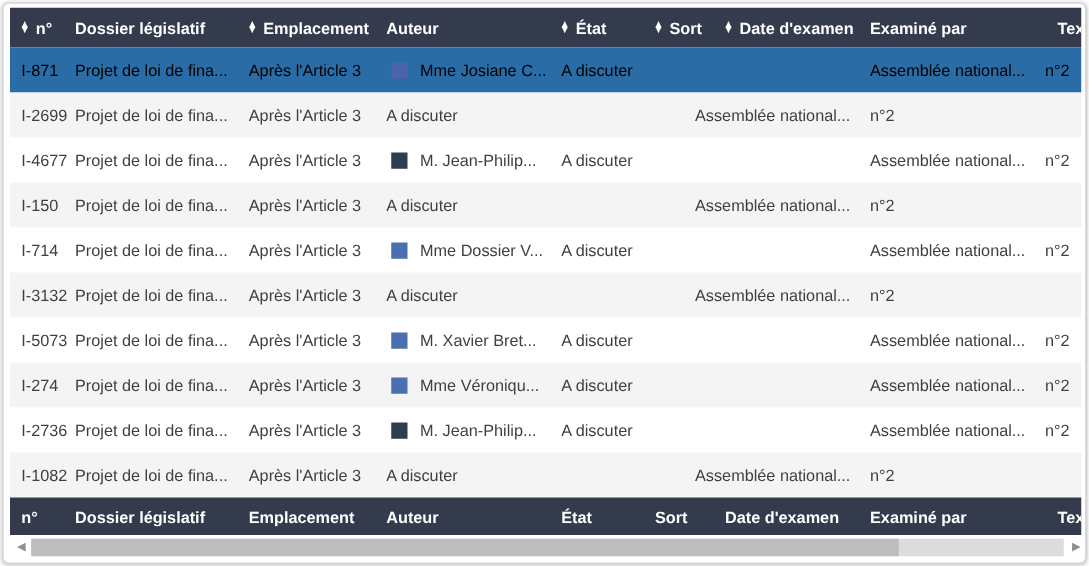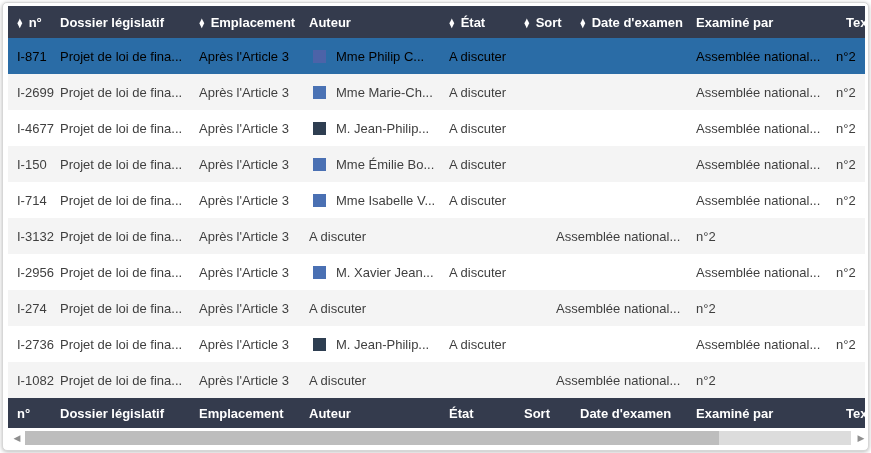--- a/index.html
+++ b/index.html
@@ -94,37 +94,32 @@
     </div>
 
     <div>
         <div class="tr row selected">
     <div class="td col-num">I-871</div>
     <div class="td col-dossier">Projet de loi de fina...</div>
     <div class="td col-empl">Après l'Article 3</div>
     <div class="td col-auteur">
       <span class="party-square" style="background: rgb(76, 99, 168);"></span>
 
-      <span>Mme Philip C...</span>
+      <span>Mme Josiane C...</span>
     </div>
     <div class="td col-etat">A discuter</div>
     <div class="td col-sort"></div>
     <div class="td col-date"></div>
     <div class="td col-exam">Assemblée national...</div>
     <div class="td col-tex">n°2</div>
   </div>
         <div class="tr row">
     <div class="td col-num">I-2699</div>
     <div class="td col-dossier">Projet de loi de fina...</div>
     <div class="td col-empl">Après l'Article 3</div>
-    <div class="td col-auteur">
-      <span class="party-square" style="background: rgb(74, 114, 180);"></span>
-
-      <span>Mme Marie-Ch...</span>
-    </div>
     <div class="td col-etat">A discuter</div>
     <div class="td col-sort"></div>
     <div class="td col-date"></div>
     <div class="td col-exam">Assemblée national...</div>
     <div class="td col-tex">n°2</div>
   </div>
         <div class="tr row">
     <div class="td col-num">I-4677</div>
     <div class="td col-dossier">Projet de loi de fina...</div>
     <div class="td col-empl">Après l'Article 3</div>
@@ -136,75 +131,75 @@
     <div class="td col-etat">A discuter</div>
     <div class="td col-sort"></div>
     <div class="td col-date"></div>
     <div class="td col-exam">Assemblée national...</div>
     <div class="td col-tex">n°2</div>
   </div>
         <div class="tr row">
     <div class="td col-num">I-150</div>
     <div class="td col-dossier">Projet de loi de fina...</div>
     <div class="td col-empl">Après l'Article 3</div>
+    <div class="td col-etat">A discuter</div>
+    <div class="td col-sort"></div>
+    <div class="td col-date"></div>
+    <div class="td col-exam">Assemblée national...</div>
+    <div class="td col-tex">n°2</div>
+  </div>
+        <div class="tr row">
+    <div class="td col-num">I-714</div>
+    <div class="td col-dossier">Projet de loi de fina...</div>
+    <div class="td col-empl">Après l'Article 3</div>
     <div class="td col-auteur">
       <span class="party-square" style="background: rgb(74, 112, 179);"></span>
 
-      <span>Mme Émilie Bo...</span>
-    </div>
-    <div class="td col-etat">A discuter</div>
-    <div class="td col-sort"></div>
-    <div class="td col-date"></div>
-    <div class="td col-exam">Assemblée national...</div>
-    <div class="td col-tex">n°2</div>
-  </div>
-        <div class="tr row">
-    <div class="td col-num">I-714</div>
+      <span>Mme Dossier V...</span>
+    </div>
+    <div class="td col-etat">A discuter</div>
+    <div class="td col-sort"></div>
+    <div class="td col-date"></div>
+    <div class="td col-exam">Assemblée national...</div>
+    <div class="td col-tex">n°2</div>
+  </div>
+        <div class="tr row">
+    <div class="td col-num">I-3132</div>
+    <div class="td col-dossier">Projet de loi de fina...</div>
+    <div class="td col-empl">Après l'Article 3</div>
+    <div class="td col-etat">A discuter</div>
+    <div class="td col-sort"></div>
+    <div class="td col-date"></div>
+    <div class="td col-exam">Assemblée national...</div>
+    <div class="td col-tex">n°2</div>
+  </div>
+        <div class="tr row">
+    <div class="td col-num">I-5073</div>
     <div class="td col-dossier">Projet de loi de fina...</div>
     <div class="td col-empl">Après l'Article 3</div>
     <div class="td col-auteur">
       <span class="party-square" style="background: rgb(74, 112, 179);"></span>
 
-      <span>Mme Isabelle V...</span>
-    </div>
-    <div class="td col-etat">A discuter</div>
-    <div class="td col-sort"></div>
-    <div class="td col-date"></div>
-    <div class="td col-exam">Assemblée national...</div>
-    <div class="td col-tex">n°2</div>
-  </div>
-        <div class="tr row">
-    <div class="td col-num">I-3132</div>
-    <div class="td col-dossier">Projet de loi de fina...</div>
-    <div class="td col-empl">Après l'Article 3</div>
-    <div class="td col-etat">A discuter</div>
-    <div class="td col-sort"></div>
-    <div class="td col-date"></div>
-    <div class="td col-exam">Assemblée national...</div>
-    <div class="td col-tex">n°2</div>
-  </div>
-        <div class="tr row">
-    <div class="td col-num">I-2956</div>
+      <span>M. Xavier Bret...</span>
+    </div>
+    <div class="td col-etat">A discuter</div>
+    <div class="td col-sort"></div>
+    <div class="td col-date"></div>
+    <div class="td col-exam">Assemblée national...</div>
+    <div class="td col-tex">n°2</div>
+  </div>
+        <div class="tr row">
+    <div class="td col-num">I-274</div>
     <div class="td col-dossier">Projet de loi de fina...</div>
     <div class="td col-empl">Après l'Article 3</div>
     <div class="td col-auteur">
       <span class="party-square" style="background: rgb(74, 112, 179);"></span>
 
-      <span>M. Xavier Jean...</span>
-    </div>
-    <div class="td col-etat">A discuter</div>
-    <div class="td col-sort"></div>
-    <div class="td col-date"></div>
-    <div class="td col-exam">Assemblée national...</div>
-    <div class="td col-tex">n°2</div>
-  </div>
-        <div class="tr row">
-    <div class="td col-num">I-274</div>
-    <div class="td col-dossier">Projet de loi de fina...</div>
-    <div class="td col-empl">Après l'Article 3</div>
+      <span>Mme Véroniqu...</span>
+    </div>
     <div class="td col-etat">A discuter</div>
     <div class="td col-sort"></div>
     <div class="td col-date"></div>
     <div class="td col-exam">Assemblée national...</div>
     <div class="td col-tex">n°2</div>
   </div>
         <div class="tr row">
     <div class="td col-num">I-2736</div>
     <div class="td col-dossier">Projet de loi de fina...</div>
     <div class="td col-empl">Après l'Article 3</div>

